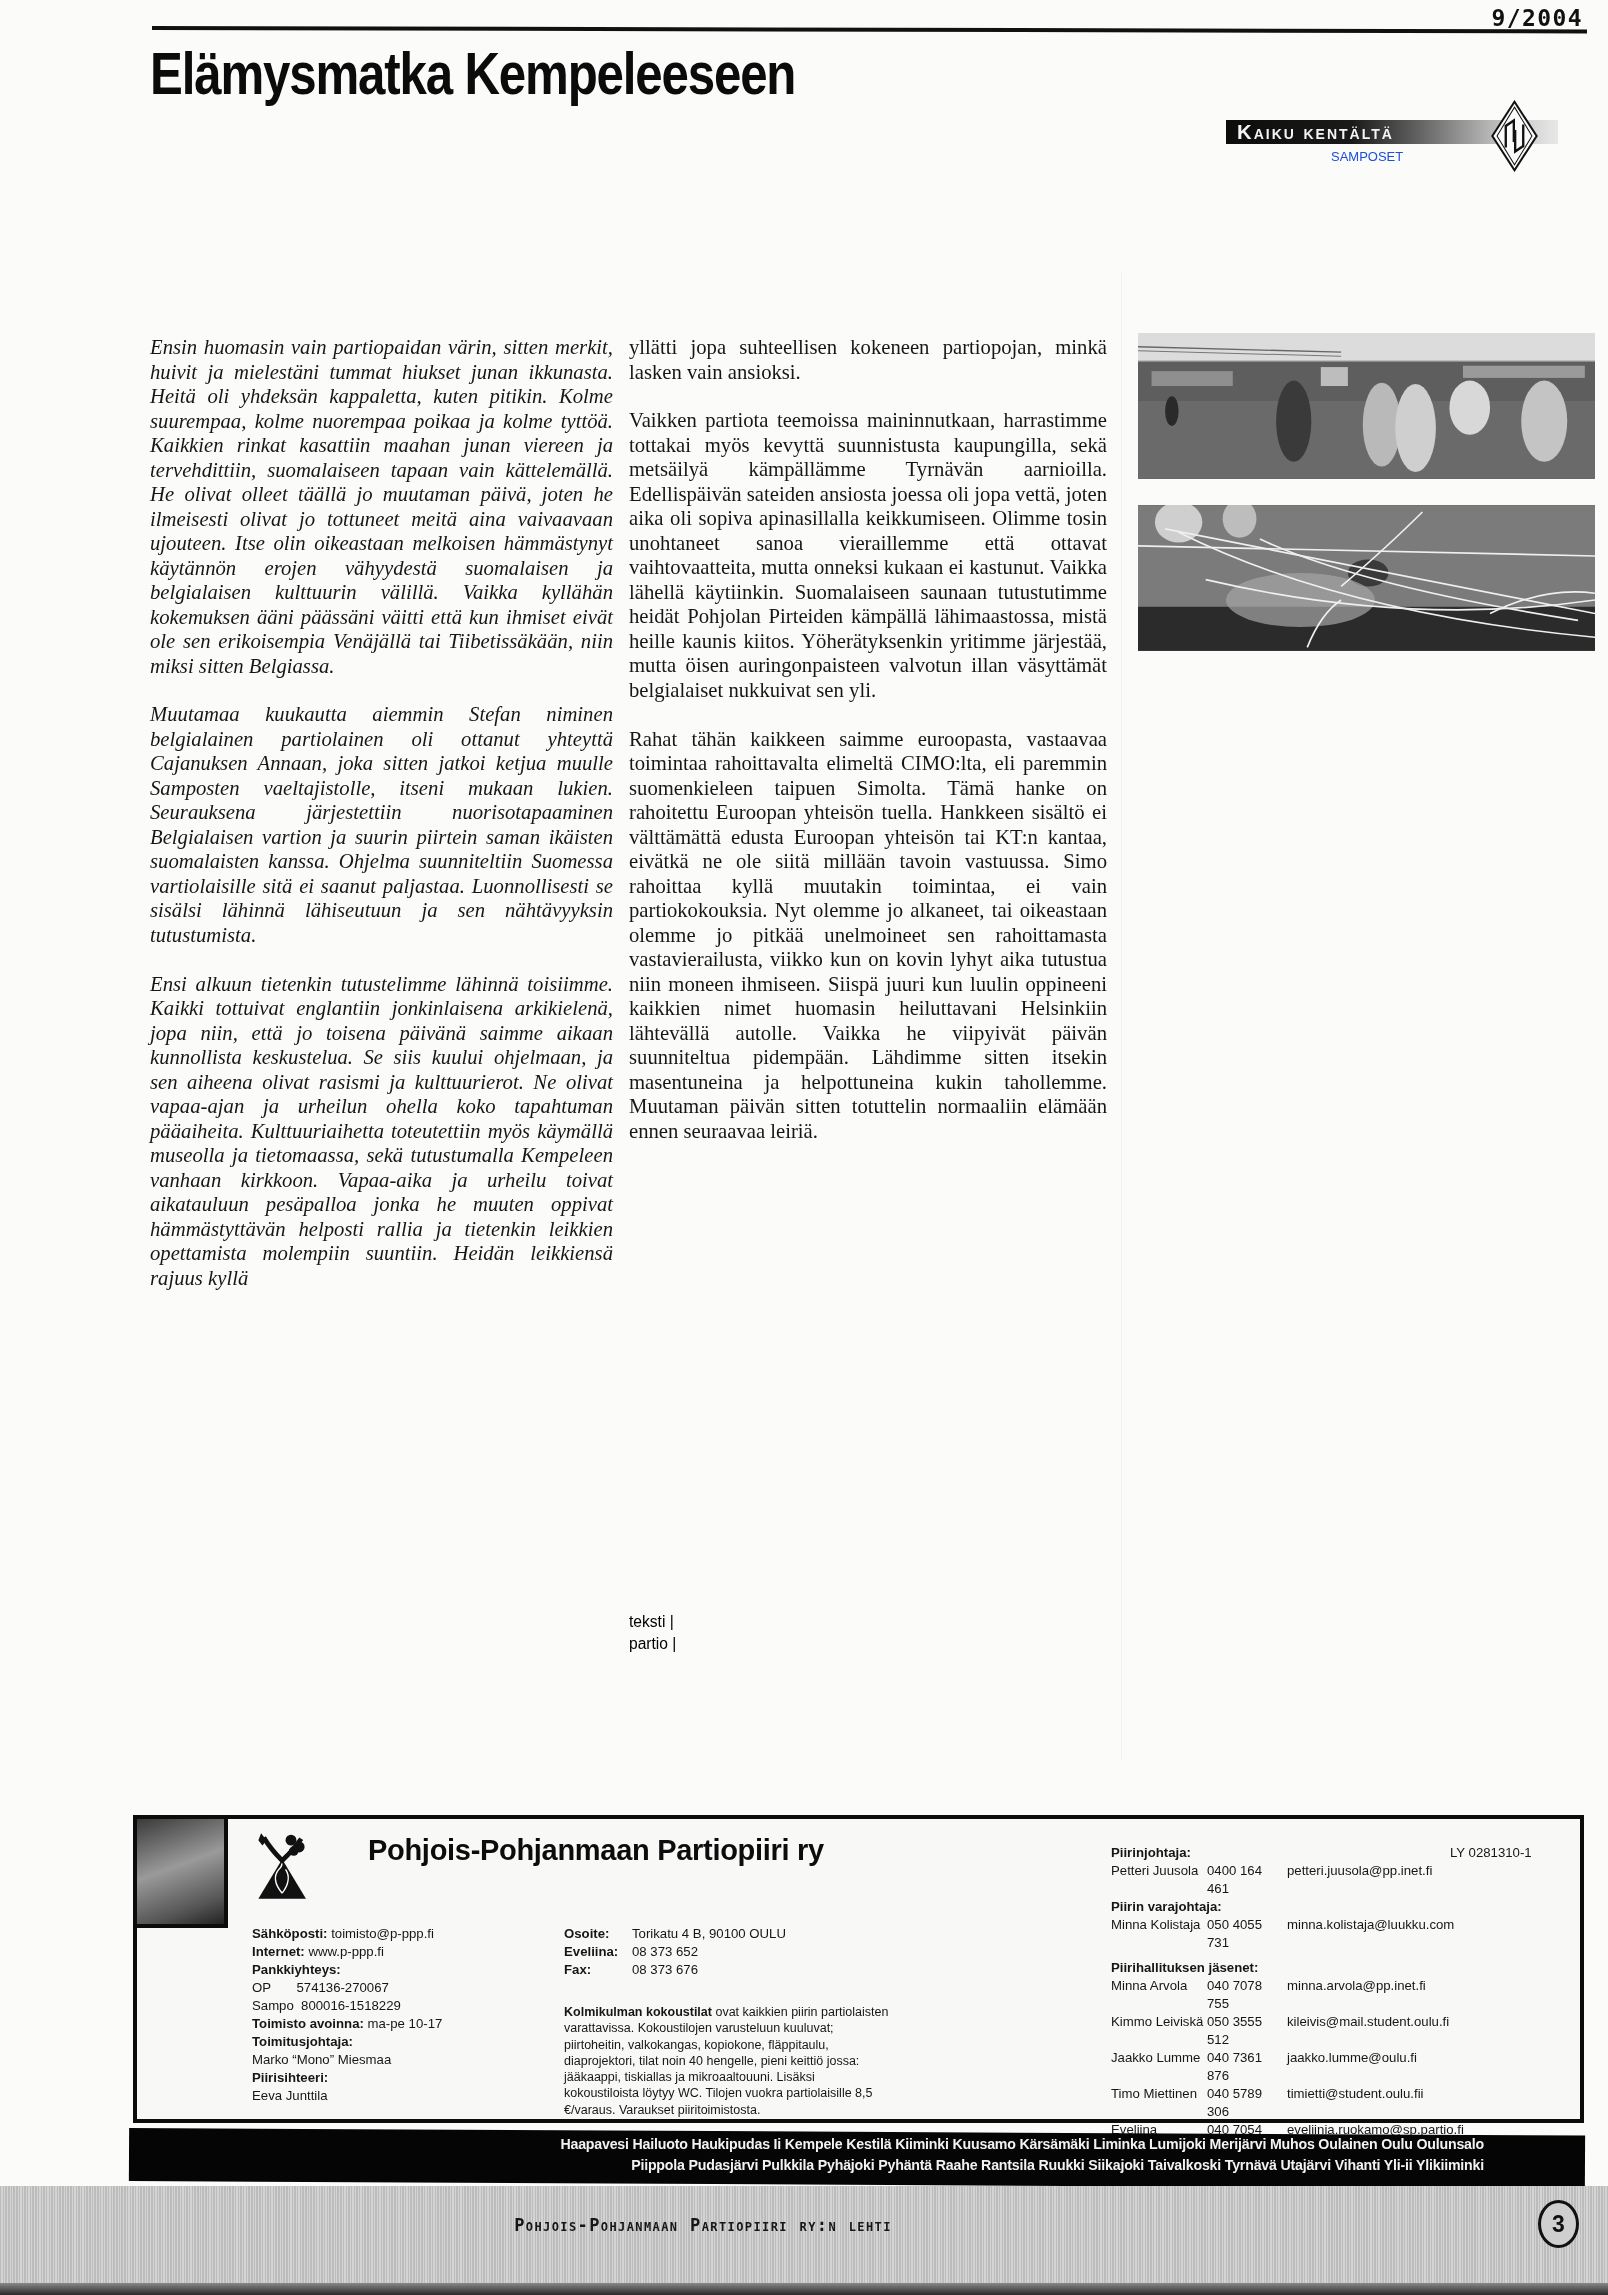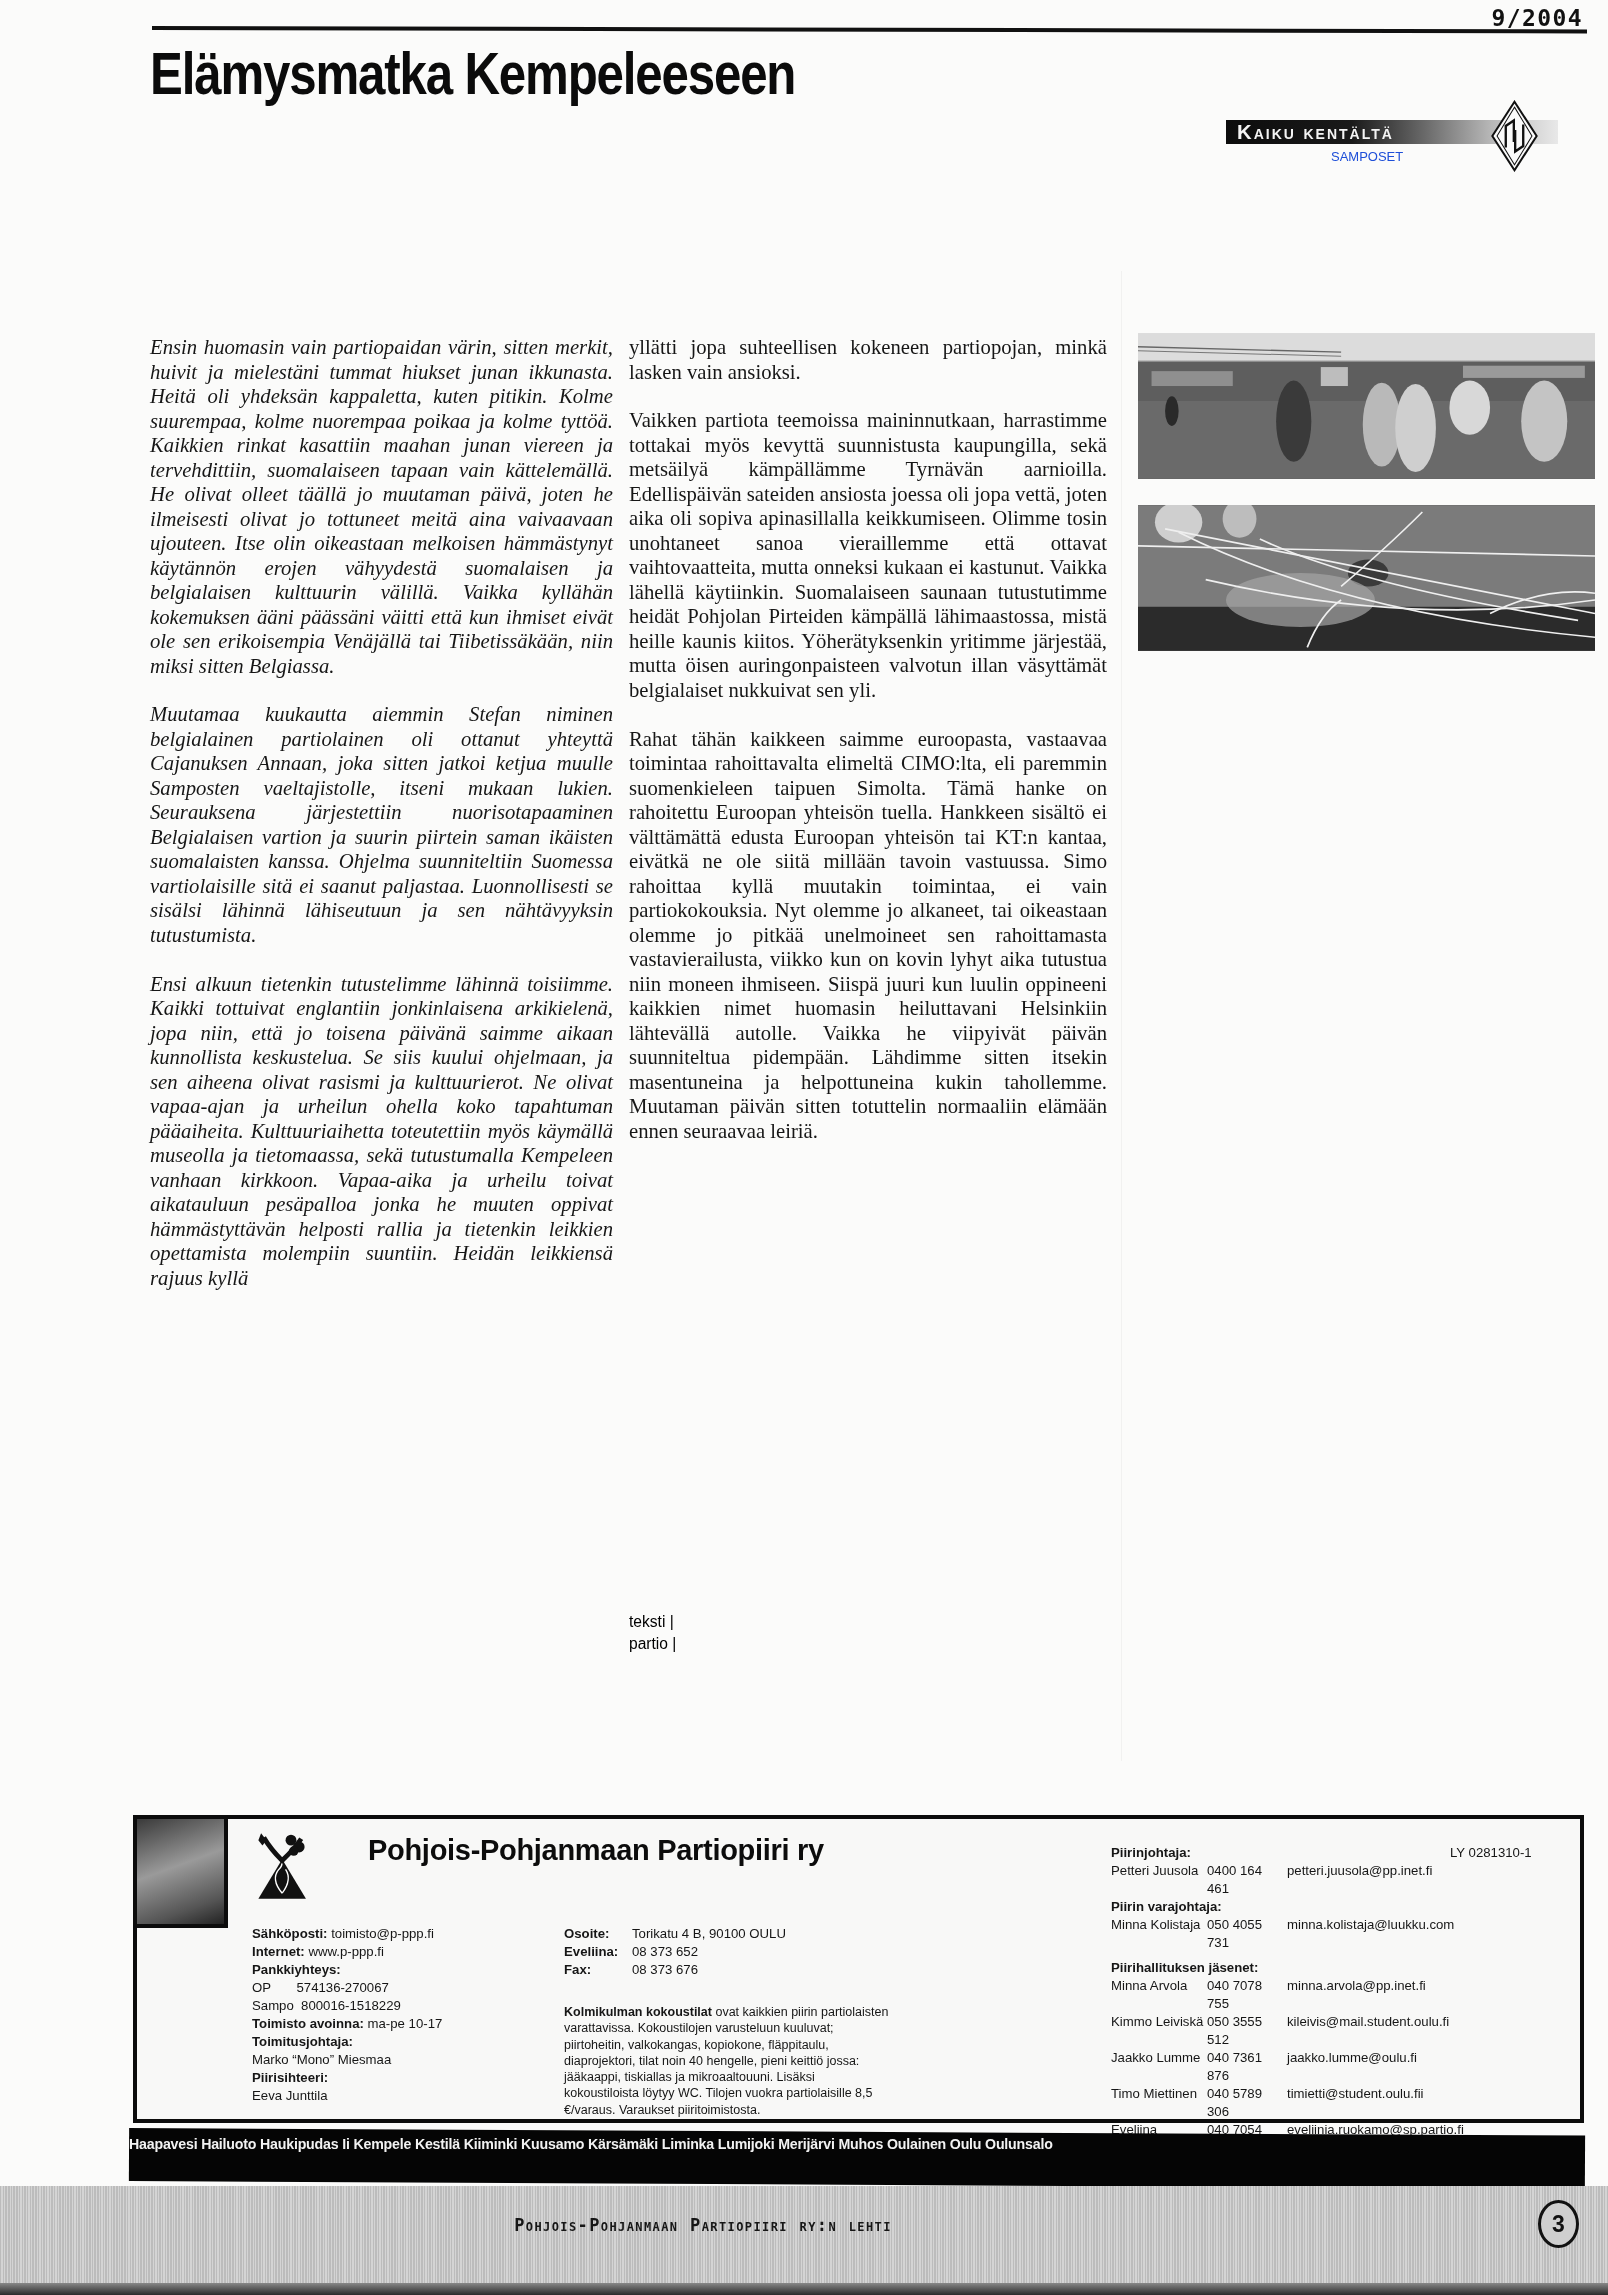--- a/index.html
+++ b/index.html
@@ -50,21 +50,21 @@
   #board { left:1111px; top:1844px; width:467px; }
   #board .row { display:flex; }
   #board .name { width:96px; }
   #board .phone { width:80px; }
   #board .email { flex:1; }
   #board .h { font-weight:bold; }
   #board .gap { height:6.8px; }
 
   
   #towns { left:129px; top:2128px; width:1456px; height:53px; background:#050505; transform:rotate(0.3deg); transform-origin:left; }
-  #towns-text { left:129px; top:2134px; width:1355px; text-align:left; color:#f2f2f2; font-family:"Liberation Sans", sans-serif; font-weight:bold; font-size:14.2px; line-height:21px; letter-spacing:-0.2px; }
+  #towns-text { left:129px; top:2134px; width:1355px; text-align:right; color:#f2f2f2; font-family:"Liberation Sans", sans-serif; font-weight:bold; font-size:14.2px; line-height:21px; letter-spacing:-0.2px; }
 
   
   #bottom-band { left:0; top:2186px; width:1609px; height:109px;
     background:repeating-linear-gradient(90deg,#bcbcbc 0 1.4px,#d4d4d4 1.4px 2.7px); }
   #bottom-shadow { left:0; top:2283px; width:1609px; height:13px; background:linear-gradient(180deg,#888,#222); }
   #magazine { left:0; top:2215px; width:1609px; text-align:center; padding-right:203px; box-sizing:border-box; font-family:"DejaVu Sans Mono", monospace; font-weight:bold; font-size:17px; letter-spacing:1.4px; font-variant:small-caps; color:#161616; }
   #page-num { left:1538px; top:2200px; width:35px; height:42px; border:3.4px solid #111; border-radius:50%; text-align:center; font-family:"Liberation Sans", sans-serif; font-weight:bold; font-size:23px; line-height:42px; color:#111; background:#cfcfcf; }
   .bleed { left:1121px; top:271px; width:1.4px; height:1490px; background:rgba(0,0,0,0.04); }
 </style>
 </head>
@@ -238,19 +238,20 @@
         <span class="name">Mikko Väisänen</span>
         <span class="phone">040 7375 608</span>
         <span class="email">mavaisa@student.oulu.fi</span>
       </div>
     </div>
 </div>
 
 <div class="abs" id="towns"></div>
 <div class="abs" id="towns-text">
   <div>Haapavesi Hailuoto Haukipudas Ii Kempele Kestilä Kiiminki Kuusamo Kärsämäki Liminka Lumijoki Merijärvi Muhos Oulainen Oulu Oulunsalo</div>
+  <div>Piippola Pudasjärvi Pulkkila Pyhäjoki Pyhäntä Raahe Rantsila Ruukki Siikajoki Taivalkoski Tyrnävä Utajärvi Vihanti Yli-ii Ylikiiminki</div>
 </div>
 
 <div class="abs" id="bottom-band"></div>
 <div class="abs" id="bottom-shadow"></div>
 <div class="abs" id="magazine">Pohjois-Pohjanmaan Partiopiiri ry:n lehti</div>
 <div class="abs" id="page-num">3</div>
 
 
 </body></html>

